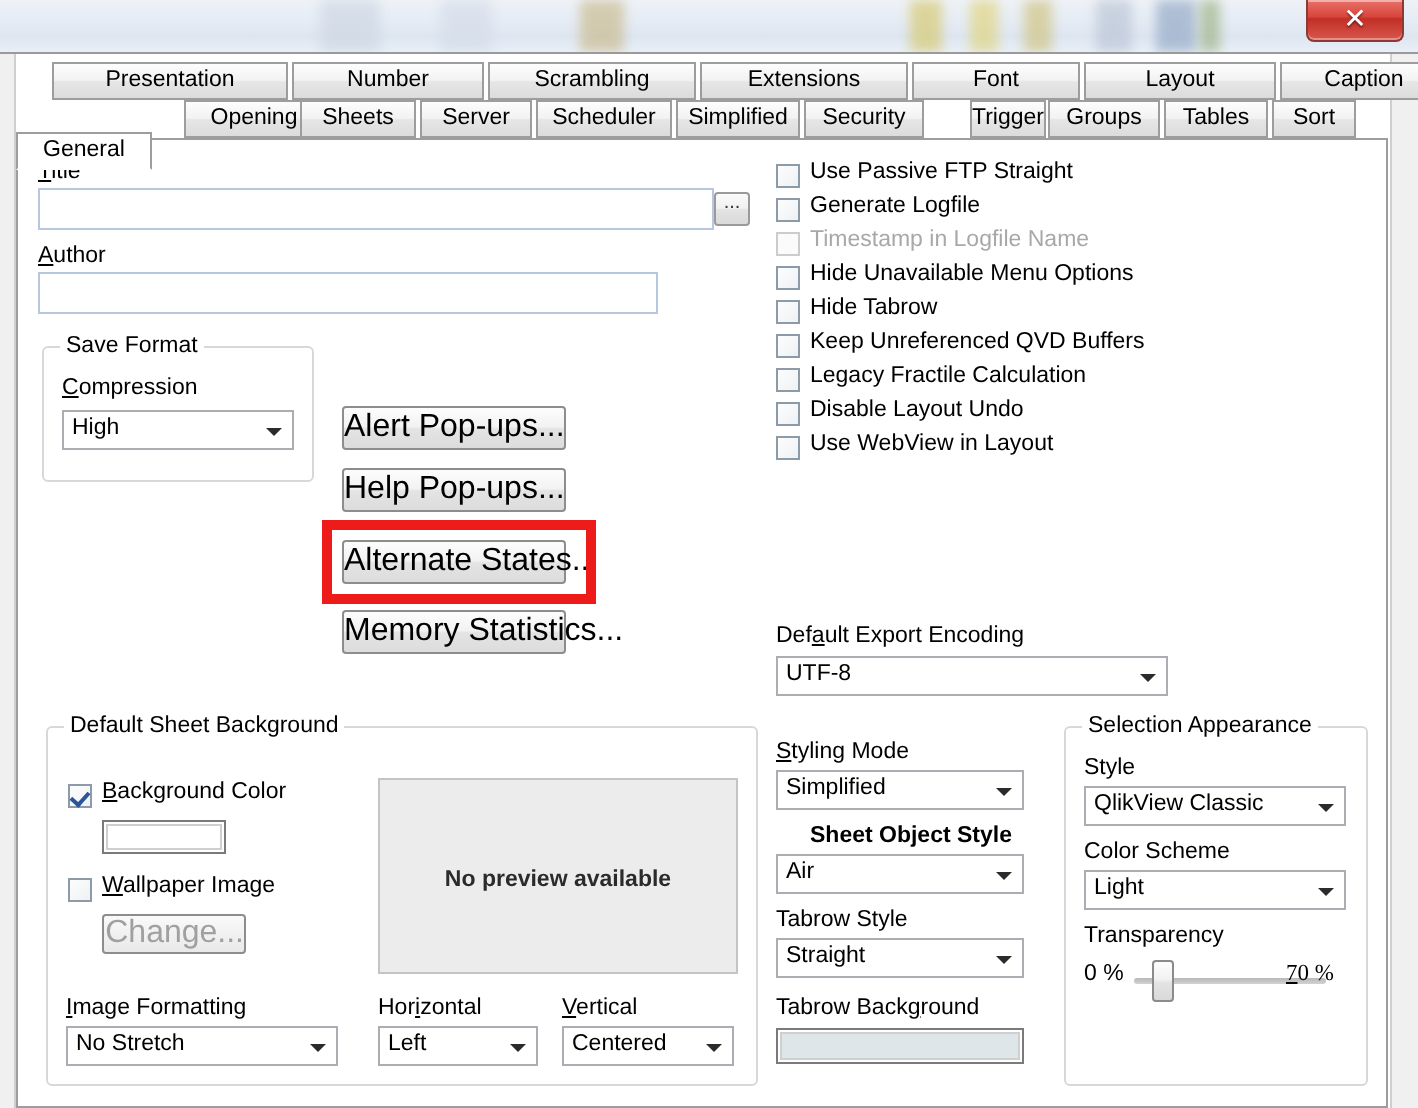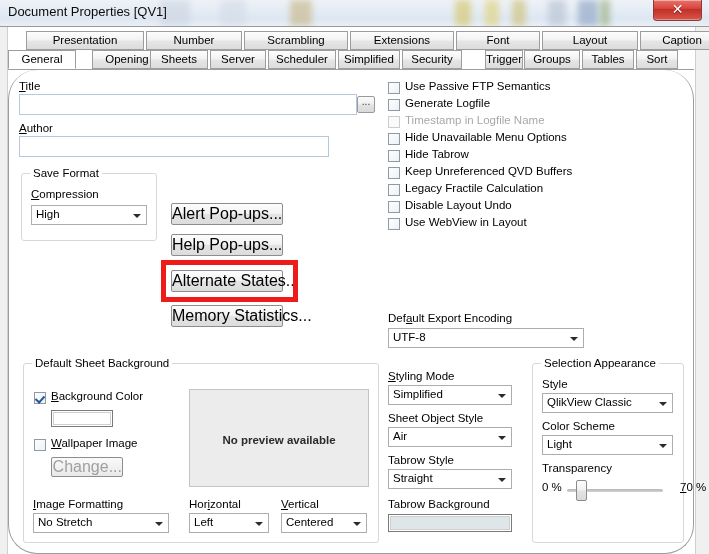--- a/index.html
+++ b/index.html
@@ -105,21 +105,20 @@
     position: absolute; left: 8px; top: 42px; width: 686px; height: 1px;
     background: #9d9d9d;
   }
   #content-area {
     position: absolute; left: 8px; top: 43px; width: 686px; height: 484px;
     background: #ffffff;
     border-left: 1px solid #9d9d9d;
     border-right: 1px solid #9d9d9d;
     border-bottom: 1px solid #9d9d9d;
     box-sizing: border-box;
-    border-radius: 29px;
   }
 
   
   .lbl {
     position: absolute;
     font-size: 11.5px;
     color: #000;
     white-space: nowrap;
   }
   .lbl u { text-decoration: underline; }
@@ -278,39 +277,38 @@
 <div id="titlebar">
   <div class="glass-blob" style="left:160px;width:30px;background:#cdd6e2;"></div>
   <div class="glass-blob" style="left:220px;width:26px;background:#d4dce8;"></div>
   <div class="glass-blob" style="left:290px;width:22px;background:#c9b98a;"></div>
   <div class="glass-blob" style="left:455px;width:16px;background:#d6c76a;"></div>
   <div class="glass-blob" style="left:485px;width:14px;background:#e0d37a;"></div>
   <div class="glass-blob" style="left:512px;width:14px;background:#cfc27c;"></div>
   <div class="glass-blob" style="left:548px;width:18px;background:#b9c3d4;"></div>
   <div class="glass-blob" style="left:578px;width:20px;background:#8fa5c4;"></div>
   <div class="glass-blob" style="left:600px;width:10px;background:#9ab07f;"></div>
-  <div id="title-text">Document Properties [QV1]</div>
   <div id="close-button">
     <div class="x">✕</div>
   </div>
 </div>
 
 <div id="dialog">
   <div id="dialog-left-edge"></div>
   <div id="dialog-right-edge"></div>
 
   <div id="tabstrip">
       <div class="tab row1" style="left: 18px; width: 118px;"><span>Presentation</span></div>
       <div class="tab row1" style="left: 138px; width: 96px;"><span>Number</span></div>
       <div class="tab row1" style="left: 236px; width: 104px;"><span>Scrambling</span></div>
       <div class="tab row1" style="left: 448px; width: 84px;"><span>Font</span></div>
       <div class="tab row1" style="left: 342px; width: 104px;"><span>Extensions</span></div>
       <div class="tab row1" style="left: 534px; width: 96px;"><span>Layout</span></div>
       <div class="tab row1" style="left: 632px; width: 84px;"><span>Caption</span></div>
-      <div class="tab row2 active" style="left: 0px; width: 68px;"><span>General</span></div>
+      <div class="tab row2 active" style="left: 0px; width: 68px; margin-top: 16px;"><span>General</span></div>
       <div class="tab row2" style="left: 84px; width: 70px;"><span>Opening</span></div>
       <div class="tab row2" style="left: 142px; width: 58px;"><span>Sheets</span></div>
       <div class="tab row2" style="left: 202px; width: 56px;"><span>Server</span></div>
       <div class="tab row2" style="left: 260px; width: 68px;"><span>Scheduler</span></div>
       <div class="tab row2" style="left: 330px; width: 62px;"><span>Simplified</span></div>
       <div class="tab row2" style="left: 394px; width: 60px;"><span>Security</span></div>
       <div class="tab row2" style="left: 477px; width: 38px;"><span>Triggers</span></div>
       <div class="tab row2" style="left: 516px; width: 56px;"><span>Groups</span></div>
       <div class="tab row2" style="left: 574px; width: 52px;"><span>Tables</span></div>
       <div class="tab row2" style="left: 628px; width: 42px;"><span>Sort</span></div>
@@ -338,21 +336,21 @@
     <div class="btn" style="left:162px; top:133px; width:112px; height:22px; line-height:20px;">Alert Pop-ups...</div>
     <div class="btn" style="left:162px; top:200px; width:112px; height:22px; line-height:20px;">Alternate States...</div>
     <div class="btn" style="left:162px; top:164px; width:112px; height:22px; line-height:20px;">Help Pop-ups...</div>
     <div class="btn" style="left:162px; top:235px; width:112px; height:22px; line-height:20px;">Memory Statistics...</div>
 
     <div id="red-highlight" style="left: 152px; top: 190px; width: 137px; height: 42px; border-color: rgb(238, 27, 27);"></div>
 
     <div id="checkbox-column">
         <div class="chk-row" style="left: 379px; top: 10px;">
           <div class="box"></div>
-          <div class="ctxt">Use Passive FTP Semantics</div>
+          <div class="ctxt">Use Passive FTP Straight</div>
         </div>
         <div class="chk-row" style="left: 379px; top: 27px;">
           <div class="box"></div>
           <div class="ctxt">Generate Logfile</div>
         </div>
         <div class="chk-row dim" style="left: 379px; top: 44px;">
           <div class="box"></div>
           <div class="ctxt">Timestamp in Logfile Name</div>
         </div>
         <div class="chk-row" style="left: 379px; top: 61px;">
@@ -424,21 +422,21 @@
       <div class="cval">Centered</div>
       <div class="arrow"></div>
     </div>
 
     <div class="lbl" style="left:379px; top:300px;"><u>S</u>tyling Mode</div>
     <div class="combo" style="left:379px; top:315px; width:124px;">
       <div class="cval">Simplified</div>
       <div class="arrow"></div>
     </div>
 
-    <div class="lbl" style="left:379px; top:342px;">Sheet Object Style</div>
+    <div class="lbl" style="left:396px; top:342px;font-weight:bold;">Sheet Object Style</div>
     <div class="combo" style="left:379px; top:357px; width:124px;">
       <div class="cval">Air</div>
       <div class="arrow"></div>
     </div>
 
     <div class="lbl" style="left:379px; top:384px;">Tabrow Style</div>
     <div class="combo" style="left:379px; top:399px; width:124px;">
       <div class="cval">Straight</div>
       <div class="arrow"></div>
     </div>
@@ -459,16 +457,16 @@
     <div class="lbl" style="left:533px; top:350px;">Color Scheme</div>
     <div class="combo" style="left:533px; top:365px; width:131px;">
       <div class="cval">Light</div>
       <div class="arrow"></div>
     </div>
 
     <div class="lbl" style="left:533px; top:392px;">Transparency</div>
     <div class="lbl" style="left:533px; top:411px;">0 %</div>
     <div id="slider-track" style="left:558px; top:419px; width:96px;"></div>
     <div id="slider-thumb" style="left: 567px; top: 410px;"></div>
-    <div class="lbl" style="left:671px; top:411px;"><u>7</u>0 %</div>
+    <div class="lbl" style="left:634px; top:411px;font-family:Liberation Serif, serif;"><u>7</u>0 %</div>
 
   </div>
 </div>
 
 </body></html>

